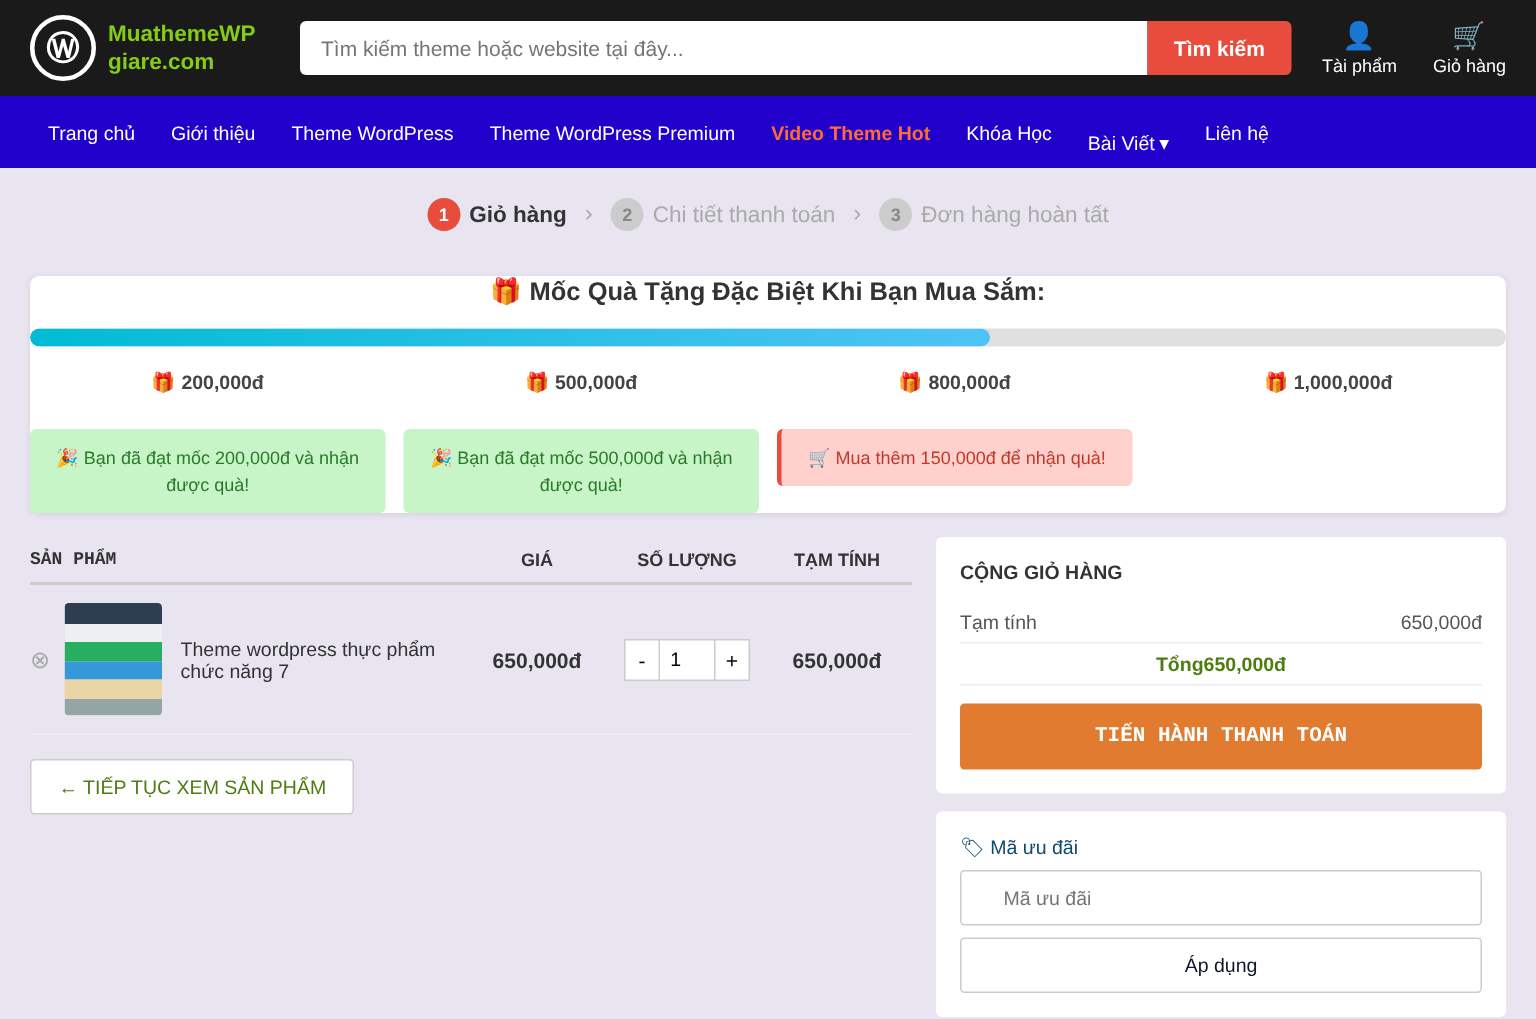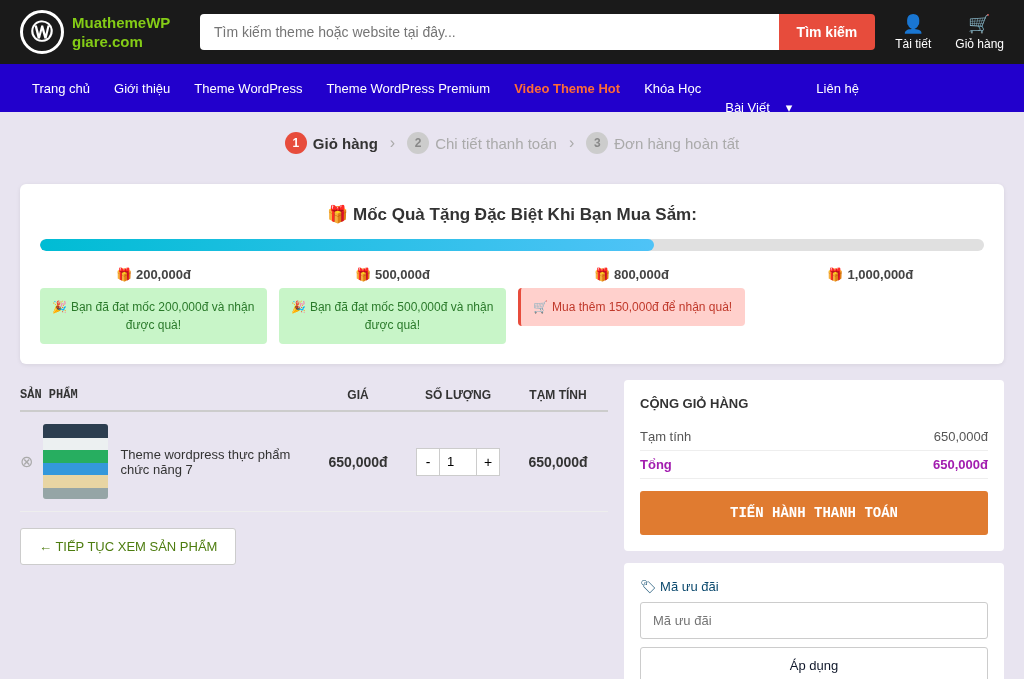--- a/index.html
+++ b/index.html
@@ -14,43 +14,43 @@
     .search-input { flex: 1; padding: 10px 14px; border: none; border-radius: 4px 0 0 4px; font-size: 14px; outline: none; }
     .search-btn { background: #e74c3c; color: white; border: none; padding: 10px 18px; border-radius: 0 4px 4px 0; cursor: pointer; font-size: 14px; font-weight: bold; }
     .header-actions { display: flex; gap: 24px; align-items: center; }
     .header-action { display: flex; flex-direction: column; align-items: center; color: white; font-size: 12px; gap: 2px; cursor: pointer; }
     .header-action-icon { font-size: 18px; }
 
     
     .nav { background: #2200cc; padding: 16px 20px; display: flex; align-items: center; height: 48px; }
     .nav-item { color: white; font-size: 13px; padding: 0 12px; height: 40px; display: flex; align-items: center; cursor: pointer; white-space: nowrap; }
     .nav-item.hot { color: #ff6b35; font-weight: bold; }
-    .nav-dropdown { display: flex; align-items: center; gap: 16px; margin-top: 39px; }
+    .nav-dropdown { display: flex; align-items: flex-start; gap: 3px; margin-top: 39px; }
 
     
     .steps-bar { background: #e8e4f0; padding: 20px; display: flex; justify-content: center; align-items: center; gap: 12px; }
     .step { display: flex; align-items: center; gap: 6px; }
     .step-number { width: 22px; height: 22px; border-radius: 50%; display: flex; align-items: center; justify-content: center; font-size: 12px; font-weight: bold; }
     .step-number.active { background: #e74c3c; color: white; }
     .step-number.inactive { background: #ccc; color: #888; }
     .step-label.active { color: #333; font-weight: bold; font-size: 15px; }
     .step-label.inactive { color: #aaa; font-size: 15px; }
     .step-arrow { color: #aaa; font-size: 16px; }
 
     
     .main { padding: 10px 20px 20px; }
 
     
-    .gift-box { background: white; border-radius: 6px; padding: 20px; margin-bottom: 16px; box-shadow: 0 1px 4px rgba(0,0,0,0.08); }
+    .gift-box { background: white; border-radius: 6px; margin-bottom: 16px; box-shadow: 0 1px 4px rgba(0,0,0,0.08); }
     .gift-title { text-align: center; font-size: 17px; font-weight: bold; color: #333; margin-bottom: 14px; }
     .progress-bar-bg { background: #e0e0e0; border-radius: 10px; height: 12px; margin-bottom: 16px; overflow: hidden; }
     .progress-bar-fill { background: linear-gradient(90deg, #00bcd4, #4fc3f7); height: 100%; width: 65%; border-radius: 10px; }
     .milestones { display: flex; gap: 12px; align-items: flex-start; }
     .milestone { flex: 1; }
-    .milestone-label { text-align: center; font-size: 13px; font-weight: bold; color: #444; margin-bottom: 6px; }
+    .milestone-label { text-align: center; font-size: 13px; font-weight: bold; color: #444; margin-bottom: 24px; }
     .milestone-box { border-radius: 4px; padding: 10px 8px; font-size: 12px; text-align: center; line-height: 1.5; }
     .milestone-box.achieved { background: #c8f5c8; color: #2a7a2a; }
     .milestone-box.pending { background: #ffd0cc; color: #c0392b; border-left: 3px solid #e74c3c; }
     .milestone-box.empty { background: transparent; }
 
     
     .cart-layout { display: flex; gap: 16px; align-items: flex-start; }
     .cart-table-area { flex: 1; }
     .cart-sidebar { width: 380px; flex-shrink: 0; }
 
@@ -71,47 +71,47 @@
     .subtotal { width: 100px; text-align: center; color: #333; font-weight: bold; }
 
     
     .continue-btn { display: inline-block; margin-top: 16px; background: white; border: 1px solid #ccc; padding: 10px 18px; font-size: 13px; cursor: pointer; border-radius: 3px; color: #4d7c0f; }
 
     
     .cart-summary-box { background: white; border-radius: 4px; padding: 16px; margin-bottom: 12px; }
     .summary-title { font-size: 13px; font-weight: bold; color: #333; margin-bottom: 12px; text-transform: uppercase; }
     .summary-row { display: flex; justify-content: space-between; padding: 6px 0; font-size: 13px; color: #555; border-bottom: 1px solid #eee; }
     .summary-row:last-child { border-bottom: none; }
-    .summary-row.total { font-weight: bold; color: #a21caf; }
+    .summary-row.total { font-weight: bold; color: #4d7c0f; justify-content: center; }
 
     .checkout-btn { display: block; width: 100%; background: #e07b30; color: white; border: none; padding: 14px; font-size: 14px; font-weight: bold; cursor: pointer; border-radius: 3px; margin-top: 12px; text-transform: uppercase; font-family: Liberation Mono, monospace; }
 
     .coupon-label { font-size: 13px; color: #0c4a6e; margin-bottom: 8px; display: flex; align-items: center; gap: 6px; }
-    .coupon-input { width: 100%; padding: 10px 12px; border: 1px solid #ccc; border-radius: 3px; font-size: 13px; margin-bottom: 8px; outline: none; }
+    .coupon-input { width: 100%; padding: 10px 28px; border: 1px solid #ccc; border-radius: 3px; font-size: 13px; margin-bottom: 8px; outline: none; }
     .apply-btn { display: block; width: 100%; background: white; border: 1px solid #ccc; padding: 10px; font-size: 13px; cursor: pointer; border-radius: 3px; color: #0f172a; }
   </style>
 </head>
 <body>
 
 <header class="header">
   <div class="logo-area">
     <div class="wp-icon">Ⓦ</div>
     <div>
       <div class="logo-text">MuathemeWP</div>
       <div class="logo-text">giare.com</div>
     </div>
   </div>
   <div class="search-area">
     <input class="search-input" type="text" placeholder="Tìm kiếm theme hoặc website tại đây..." style="">
     <button class="search-btn">Tìm kiếm</button>
   </div>
   <div class="header-actions">
     <div class="header-action">
       <span class="header-action-icon">👤</span>
-      <span>Tài tiết</span>
+      <span>Tài phẩm</span>
     </div>
     <div class="header-action">
       <span class="header-action-icon">🛒</span>
       <span>Giỏ hàng</span>
     </div>
   </div>
 </header>
 
 <nav class="nav">
   <div class="nav-item">Trang chủ</div>

